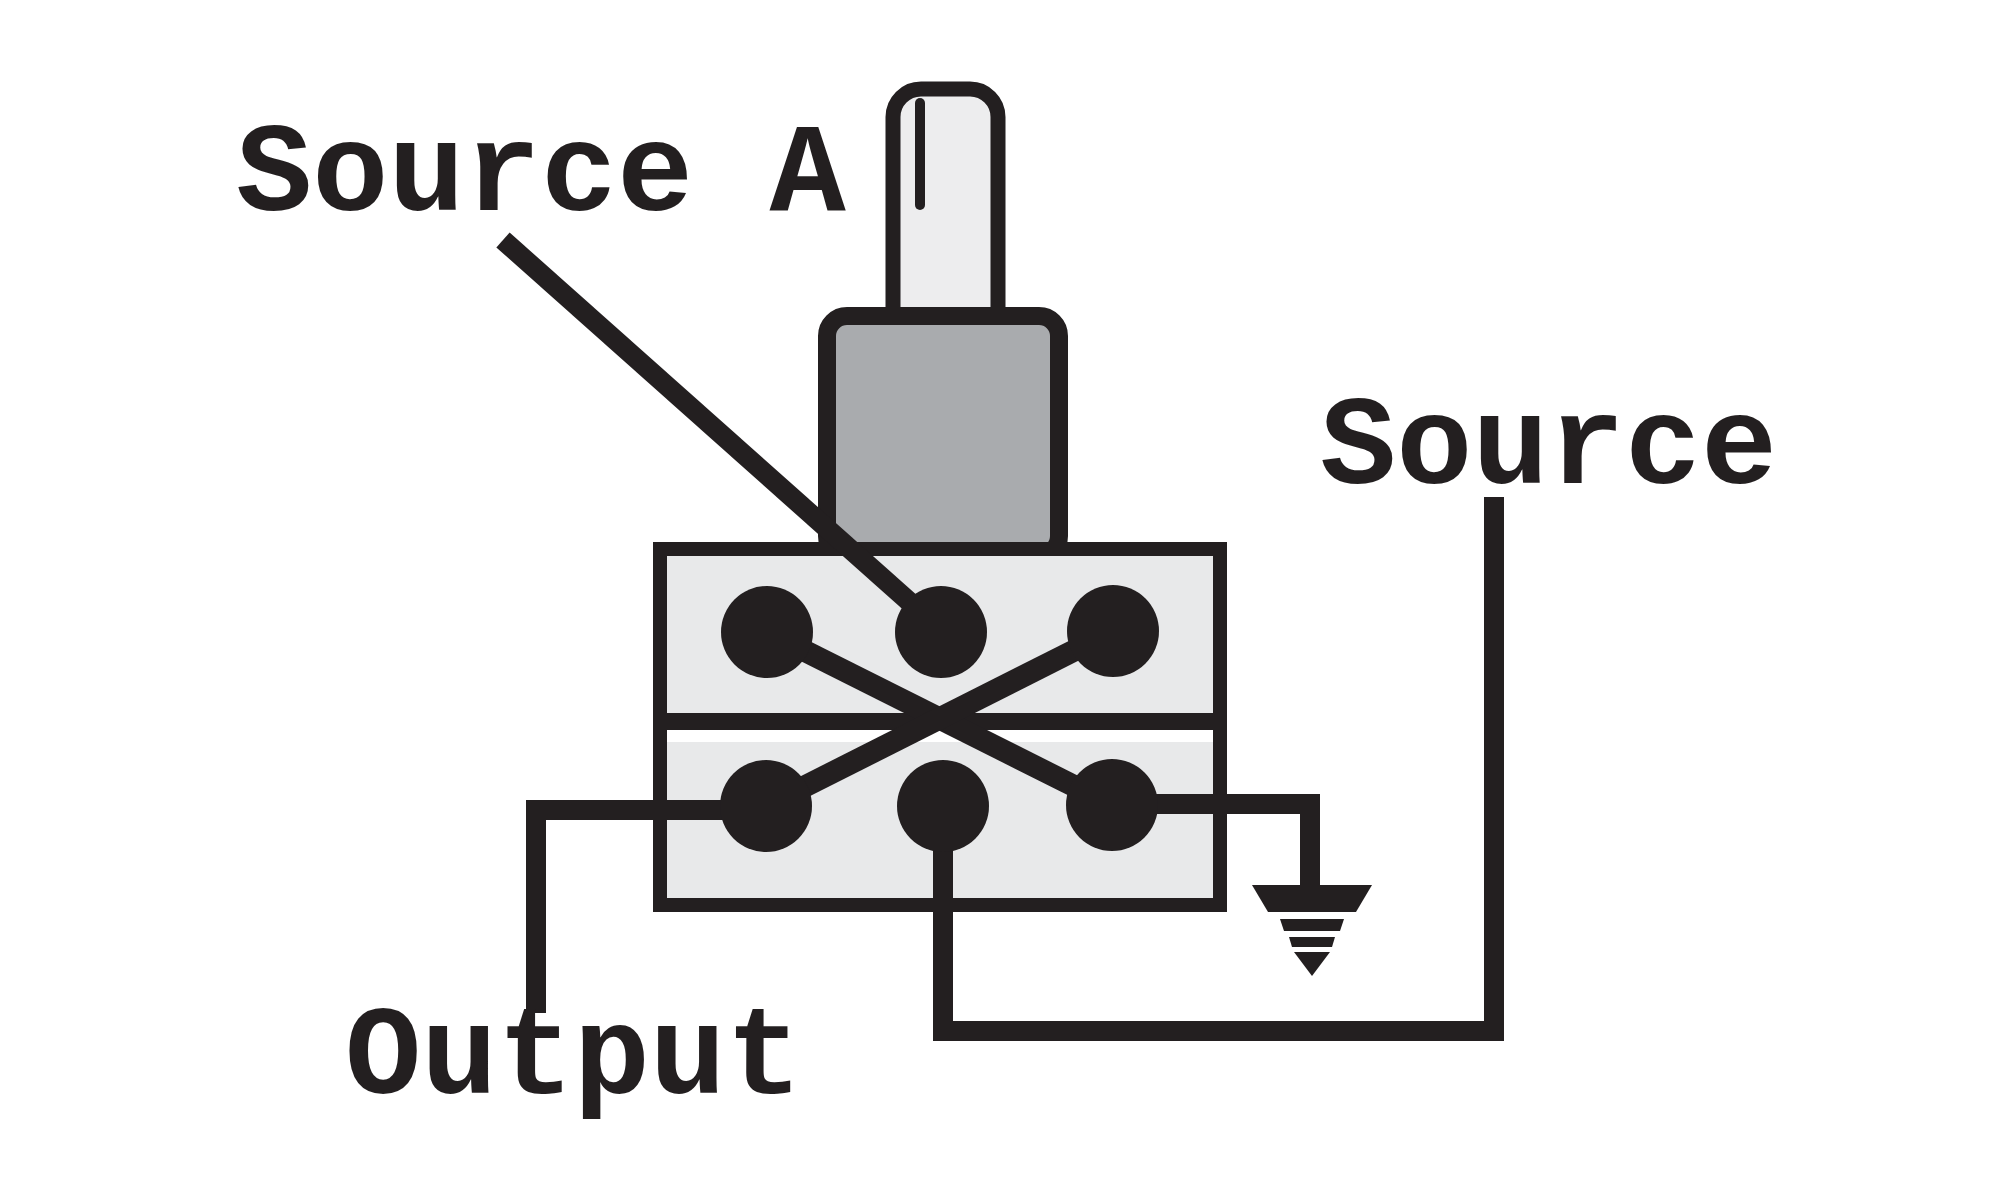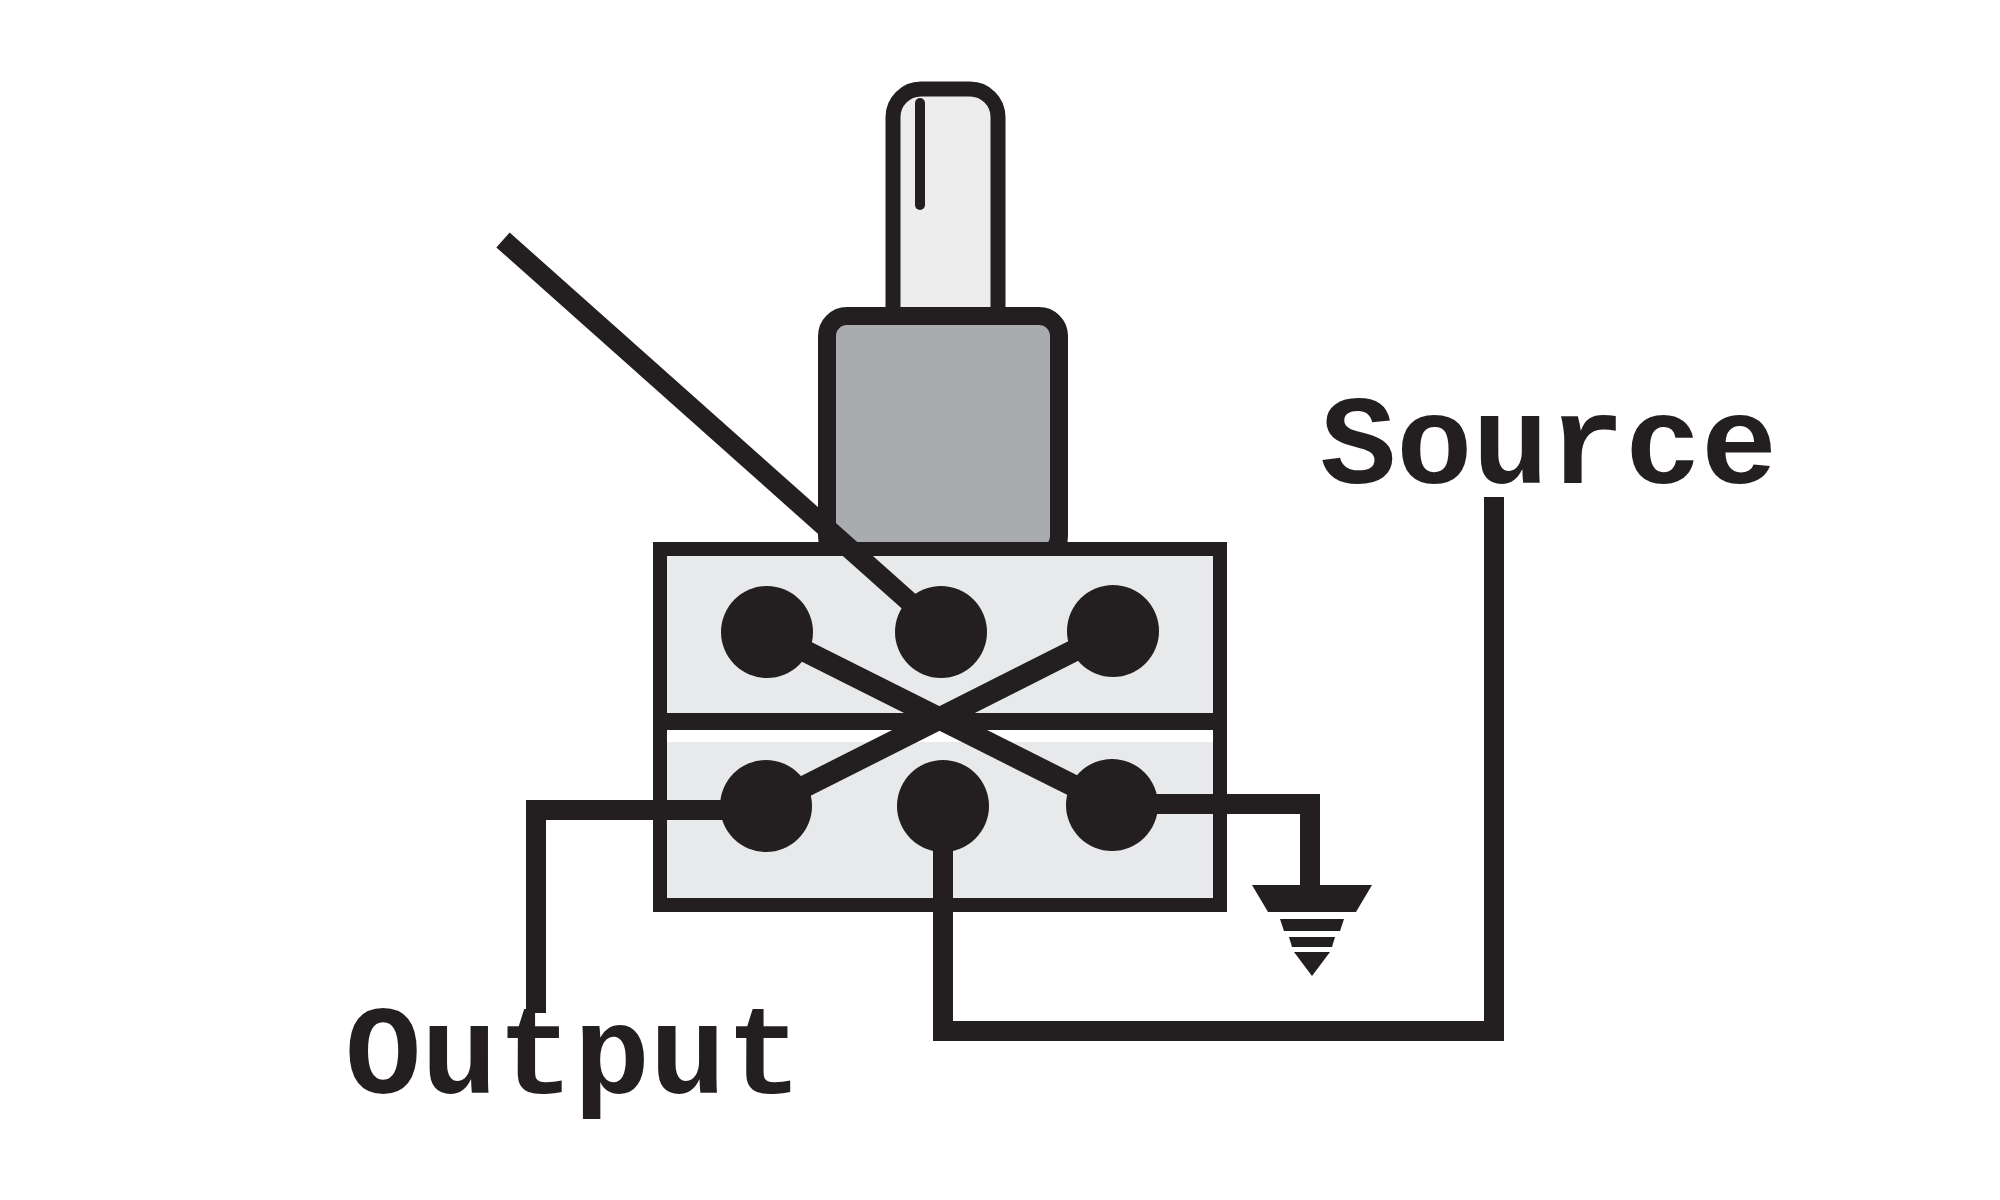--- a/index.html
+++ b/index.html
@@ -71,17 +71,18 @@
     <circle cx="1112" cy="805" r="46" fill="var(--ink)"></circle>
 
     <g>
       <path d="M1252,885 L1372,885 L1356,912 L1268,912 Z" fill="var(--ink)"></path>
       <path d="M1280,919 L1344,919 L1340,931 L1284,931 Z" fill="var(--ink)"></path>
       <path d="M1289,937 L1335,937 L1332,947 L1292,947 Z" fill="var(--ink)"></path>
       <path d="M1294,952 L1330,952 L1312,976 Z" fill="var(--ink)"></path>
     </g>
   </svg>
 
+  <div class="dlabel label-source-a">Source A</div>
 
   <div class="dlabel label-source-b">Source</div>
 
   <div class="dlabel label-output">Output</div>
 </div>
 
 </body></html>

